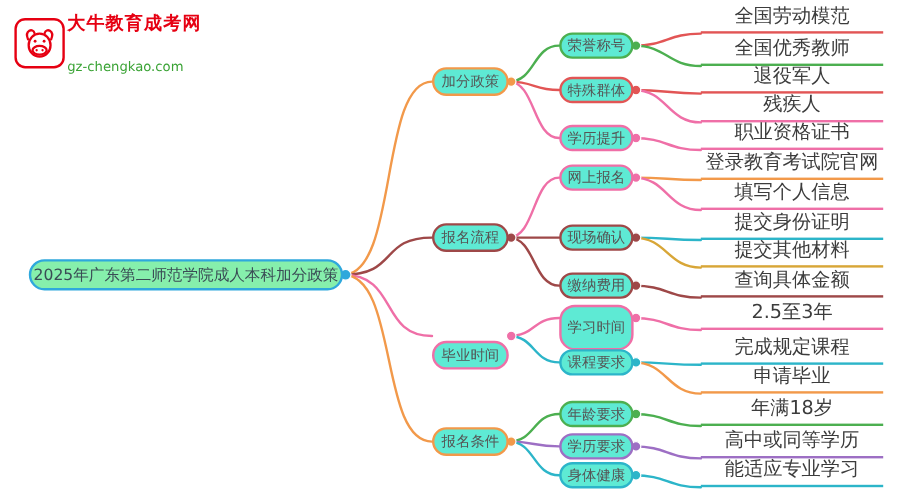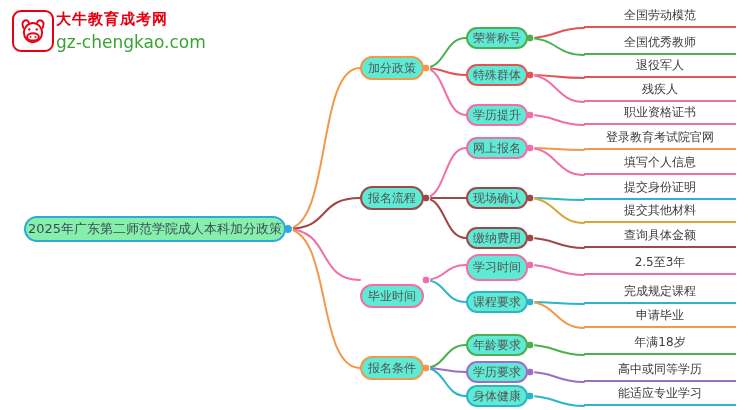--- a/index.html
+++ b/index.html
@@ -20,28 +20,28 @@
   .c-gold{--c:#d8a637}
 
   .edge{fill:none;stroke:var(--c);stroke-width:2;stroke-linecap:round}
   .dot{fill:var(--c);stroke:#ffffff;stroke-width:1}
 
   .node{position:absolute;display:flex;align-items:center;justify-content:center;
         background:#5eead4;border:2px solid var(--c);border-radius:13px;
         font-size:12px;color:#555;white-space:nowrap;z-index:2}
   .root-node{background:#86efac;border-color:#2fa8dc;font-size:13px;color:#3a4c55}
   .leaf{position:absolute;display:flex;align-items:flex-end;justify-content:center;
-        border-bottom:2px solid var(--c);font-size:12px;color:#3c3c3c;
+        border-bottom:2px solid var(--c);font-size:16px;color:#3c3c3c;
         padding-bottom:2px;white-space:nowrap;z-index:2}
 
   .logo{position:absolute;left:12px;top:10px;display:flex;gap:2px;align-items:center;z-index:3}
   .logo-box{width:42px;height:42px;border:2px solid #e60012;border-radius:9px;
             display:flex;align-items:center;justify-content:center;background:#fff}
   .logo-title{font-size:15px;font-weight:bold;color:#e60012;letter-spacing:1px}
-  .logo-domain{font-size:17px;color:#3aa335;margin-top:3px}
+  .logo-domain{font-size:11px;color:#3aa335;margin-top:20px}
 </style>
 </head>
 <body>
 
 <div id="canvas">
 
   <svg id="edges" width="750" height="410" viewBox="0 0 750 410">
 
     <path class="edge c-orange" d="M286,229 C332,229 316,68 360,68"></path>
     <path class="edge c-maroon" d="M286,229 C332,229 316,198 360,198"></path>
@@ -124,21 +124,21 @@
   <div class="node c-maroon" style="left:360px;top:186px;width:64px;height:24px">报名流程</div>
   <div class="node c-pink" style="left:360px;top:284px;width:64px;height:24px">毕业时间</div>
   <div class="node c-orange" style="left:360px;top:356px;width:64px;height:24px">报名条件</div>
 
   <div class="node c-green" style="left:466px;top:27px;width:62px;height:22px">荣誉称号</div>
   <div class="node c-red" style="left:466px;top:64px;width:62px;height:22px">特殊群体</div>
   <div class="node c-pink" style="left:466px;top:104px;width:62px;height:22px">学历提升</div>
   <div class="node c-pink" style="left:466px;top:137px;width:62px;height:22px">网上报名</div>
   <div class="node c-maroon" style="left:466px;top:187px;width:62px;height:22px">现场确认</div>
   <div class="node c-maroon" style="left:466px;top:227px;width:62px;height:22px">缴纳费用</div>
-  <div class="node c-pink" style="left:466px;top:254px;width:62px;height:27px">学习时间</div>
+  <div class="node c-pink" style="left:466px;top:254px;width:62px;height:38px">学习时间</div>
   <div class="node c-cyan" style="left:466px;top:291px;width:62px;height:22px">课程要求</div>
   <div class="node c-green" style="left:466px;top:334px;width:62px;height:22px">年龄要求</div>
   <div class="node c-purple" style="left:466px;top:361px;width:62px;height:22px">学历要求</div>
   <div class="node c-cyan" style="left:466px;top:385px;width:62px;height:22px">身体健康</div>
 
   <div class="leaf c-red" style="left:584px;top:8px;width:152px;height:20px">全国劳动模范</div>
   <div class="leaf c-green" style="left:584px;top:35px;width:152px;height:20px">全国优秀教师</div>
   <div class="leaf c-red" style="left:584px;top:58px;width:152px;height:20px">退役军人</div>
   <div class="leaf c-pink" style="left:584px;top:82px;width:152px;height:20px">残疾人</div>
   <div class="leaf c-pink" style="left:584px;top:105px;width:152px;height:20px">职业资格证书</div>

